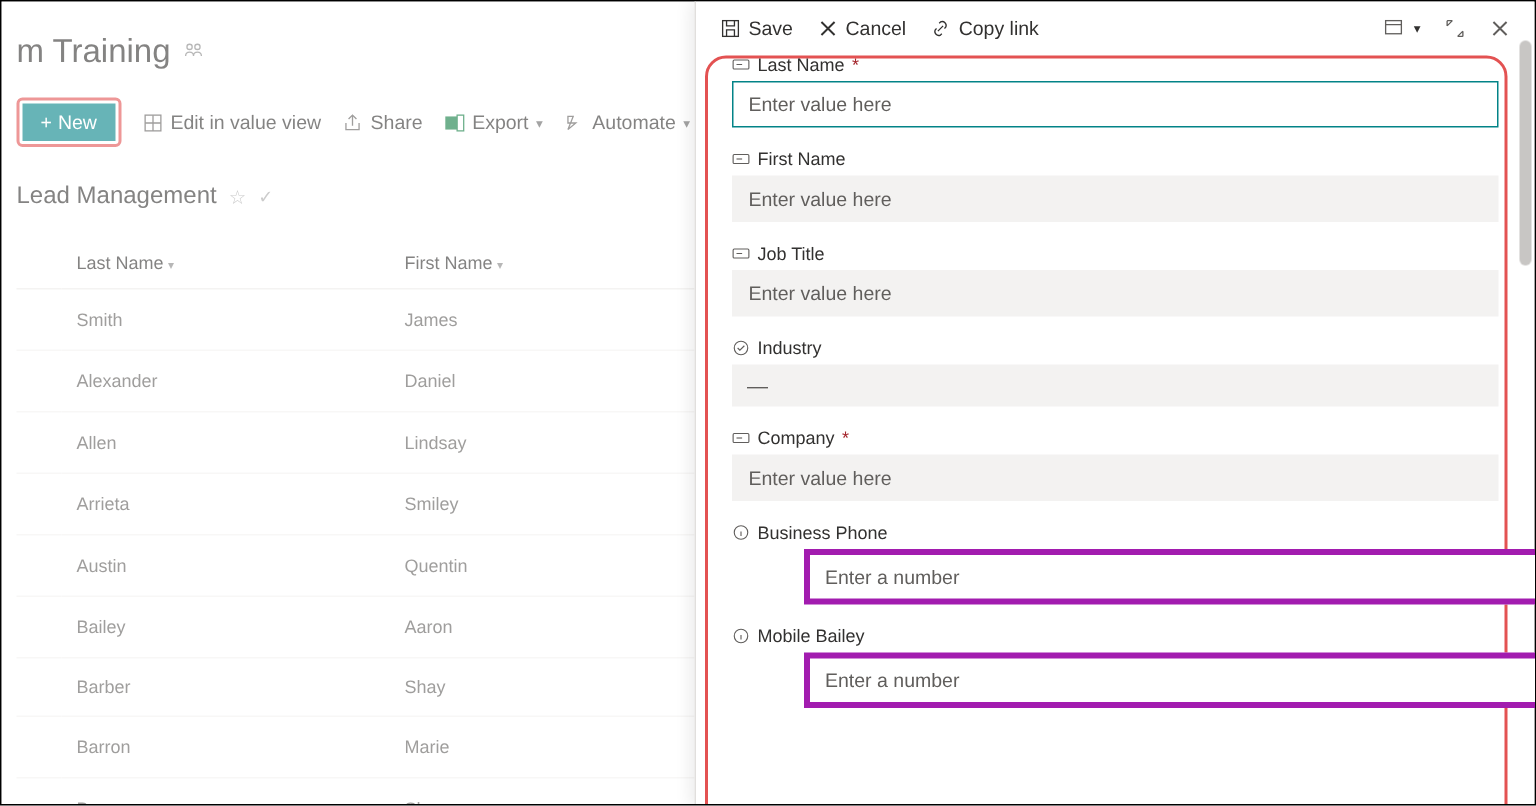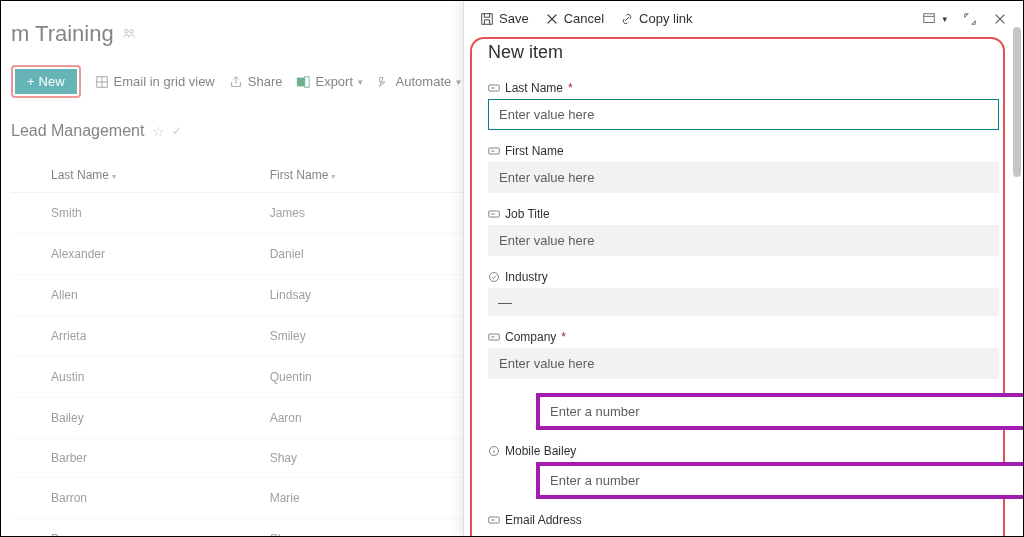--- a/index.html
+++ b/index.html
@@ -82,21 +82,21 @@
       <button class="btn-new">
         <span>+</span>
         <span>New</span>
       </button>
     </span>
     <span class="tool-item">
       <span class="tool-icon"><svg viewBox="0 0 16 16" width="14" height="14" fill="none" stroke="#605e5c">
             <rect x="2" y="2" width="12" height="12"></rect>
             <path d="M2 8h12M8 2v12"></path>
           </svg></span>
-      <span>Email in grid view</span>
+      <span>Edit in value view</span>
     </span>
     <span class="tool-item">
       <span class="tool-icon"><svg viewBox="0 0 16 16" width="14" height="14" fill="none" stroke="#605e5c">
             <path d="M3 8v5h10V8M8 2v8M5 5l3-3 3 3"></path>
           </svg></span>
       <span>Share</span>
     </span>
     <span class="tool-item">
       <span class="tool-icon"><svg viewBox="0 0 16 16" width="14" height="14">
             <rect x="1" y="3" width="9" height="10" fill="#107c41"></rect>
@@ -244,21 +244,20 @@
     <span class="pbtn">
         <svg viewBox="0 0 16 16" width="14" height="14" stroke="#605e5c" stroke-width="1.5">
           <path d="M3 3l10 10M13 3L3 13"></path>
         </svg>
       </span>
   </div>
 
   <div class="ring"></div>
 
   <div class="panel-body">
-    <div class="panel-heading">New item</div>
 
     <div class="form-group">
       <div class="form-label">
         <span class="fl-icon">
             <svg viewBox="0 0 16 16" fill="none" stroke="#605e5c">
               <rect x="1" y="4" width="14" height="8" rx="1"></rect>
               <path d="M4 8h5"></path>
             </svg>
           </span>
         <span>Last Name</span>
@@ -314,43 +313,40 @@
               <path d="M4 8h5"></path>
             </svg>
           </span>
         <span>Company</span>
           <span class="req">*</span>
       </div>
       <input class="form-input" placeholder="Enter value here" style="">
     </div>
 
     <div class="form-group">
-      <input class="form-input boxed" placeholder="Enter a number" style="">
-    </div>
-
-    <div class="form-group">
       <div class="form-label">
         <span class="fl-icon">
             <svg viewBox="0 0 16 16" fill="none" stroke="#605e5c">
               <circle cx="8" cy="8" r="6"></circle>
               <path d="M8 5v0M8 7v4"></path>
             </svg>
           </span>
+        <span>Business Phone</span>
+      </div>
+      <input class="form-input boxed" placeholder="Enter a number" style="">
+    </div>
+
+    <div class="form-group">
+      <div class="form-label">
+        <span class="fl-icon">
+            <svg viewBox="0 0 16 16" fill="none" stroke="#605e5c">
+              <circle cx="8" cy="8" r="6"></circle>
+              <path d="M8 5v0M8 7v4"></path>
+            </svg>
+          </span>
         <span>Mobile Bailey</span>
       </div>
       <input class="form-input boxed" placeholder="Enter a number" style="">
     </div>
 
-    <div class="form-group" style="margin-bottom:0">
-      <div class="form-label">
-        <span class="fl-icon">
-            <svg viewBox="0 0 16 16" fill="none" stroke="#605e5c">
-              <rect x="1" y="4" width="14" height="8" rx="1"></rect>
-              <path d="M4 8h5"></path>
-            </svg>
-          </span>
-        <span>Email Address</span>
-      </div>
-
-    </div>
   </div>
   <div class="scroll"></div>
 </div>
 
 </body></html>

